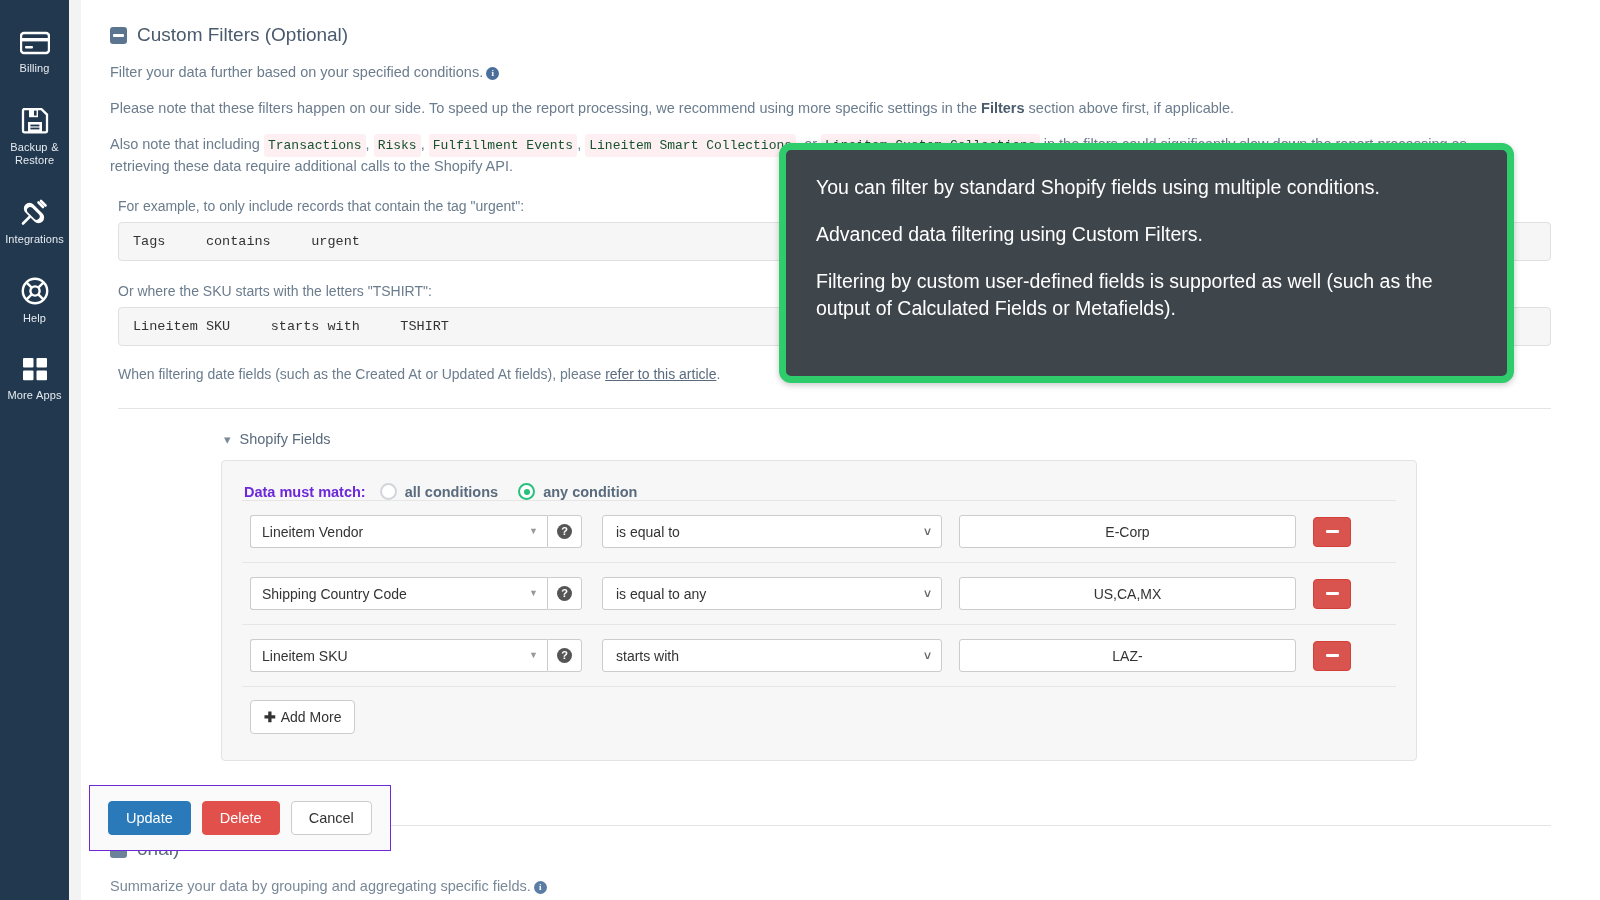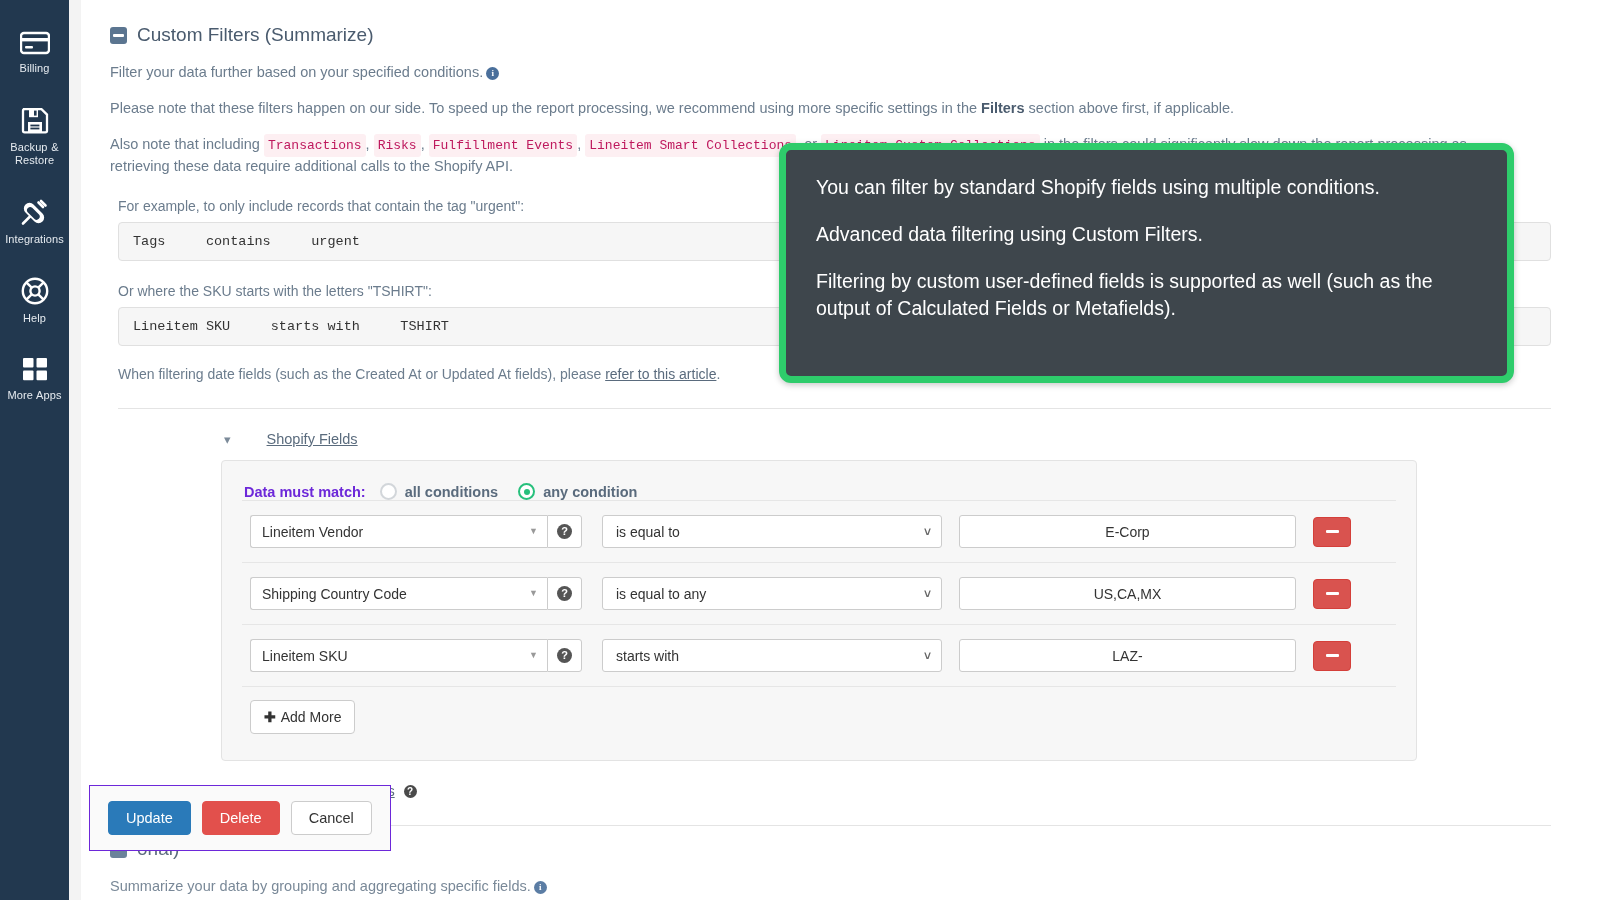--- a/index.html
+++ b/index.html
@@ -62,21 +62,21 @@
   }
   .para b { color: #4a5b6e; font-weight: 700; }
   .info-dot {
     display:inline-block; width:13px; height:13px; border-radius:50%;
     background:#4a6f9b; color:#fff; font-size:9px; font-weight:700;
     text-align:center; line-height:13px; vertical-align:1px;
     font-family:"Liberation Serif", serif; margin-left:3px;
   }
   code.inline {
     font-family: "Liberation Mono", monospace;
-    background: #fdeff2; color: #be185d;
+    background: #fdeff2; color: #14532d;
     font-size: 13px; padding: 4px 4px; border-radius: 3px;
   }
 
   .ex-label { color:#6b7c8d; font-size:14px; padding-left:49px; margin-top:22px; }
   .code-box {
     margin: 8px 0 0 49px; margin-right: 49px;
     background: #f6f6f6; border: 1px solid #e0e0e0; border-radius: 4px;
     padding: 11px 14px;
     font-family: "Liberation Mono", monospace; font-size: 13.5px; color: #333;
     white-space: pre;
@@ -89,21 +89,21 @@
     margin: 26px 49px 0 49px;
   }
 
   
   .sub-link {
     display:flex; align-items:center; gap:9px;
     padding-left: 155px; margin-top: 22px;
     color:#5a6b7d; font-size:14.5px;
   }
   .sub-link .chev { color:#7b8a99; font-size:13px; line-height:1; }
-  .sub-link .txt { text-decoration: underline; cursor:pointer;margin-left:27px; }
+  .sub-link .txt { cursor:pointer; }
   .q-dot {
     display:inline-block; width:13px; height:13px; border-radius:50%;
     background:#4a4a4a; color:#fff; font-size:10px; font-weight:700;
     text-align:center; line-height:13px; font-family:"Liberation Sans",sans-serif;
   }
 
   
   .panel {
     margin: 13px 0 0 152px; width: 1196px;
     background: #f7f7f7; border: 1px solid #e3e3e3; border-radius: 4px;
@@ -292,21 +292,21 @@
 
   </nav>
 
   <main class="main">
     <div class="gutter-left"></div>
 
     <div class="content">
 
       <div class="sec-title">
         <span class="collapse-box"></span>
-        <span>Custom Filters (Summarize)</span>
+        <span>Custom Filters (Optional)</span>
       </div>
 
       <p class="para">
         <span>Filter your data further based on your specified conditions.</span><span class="info-dot">i</span>
       </p>
 
       <p class="para">
         <span>Please note that these filters happen on our side. To speed up the report processing, we recommend using more specific settings in the </span><b>Filters</b><span> section above first, if applicable.</span>
       </p>
 

